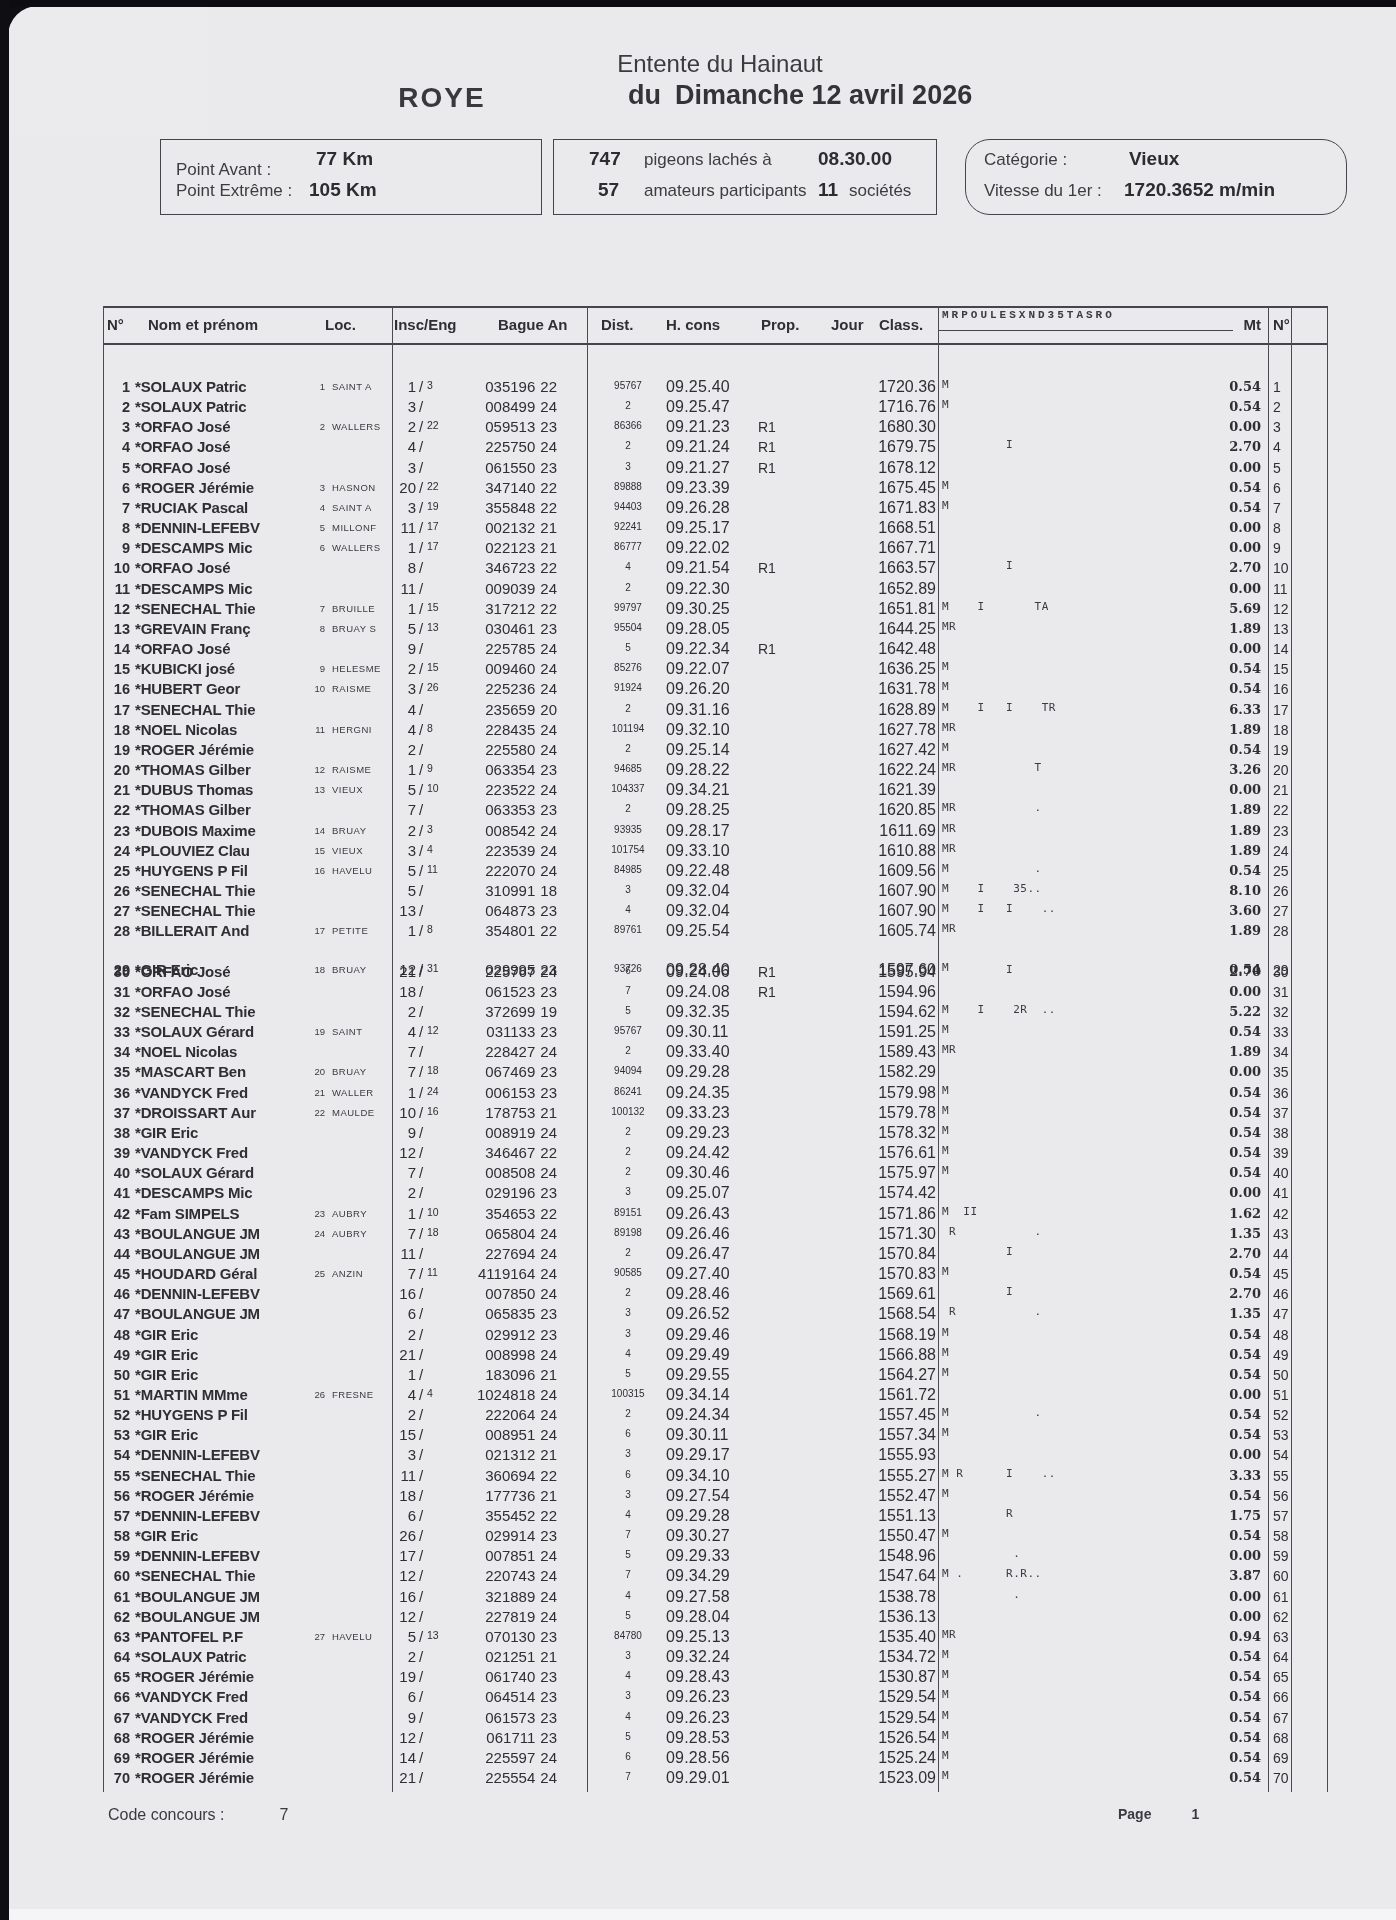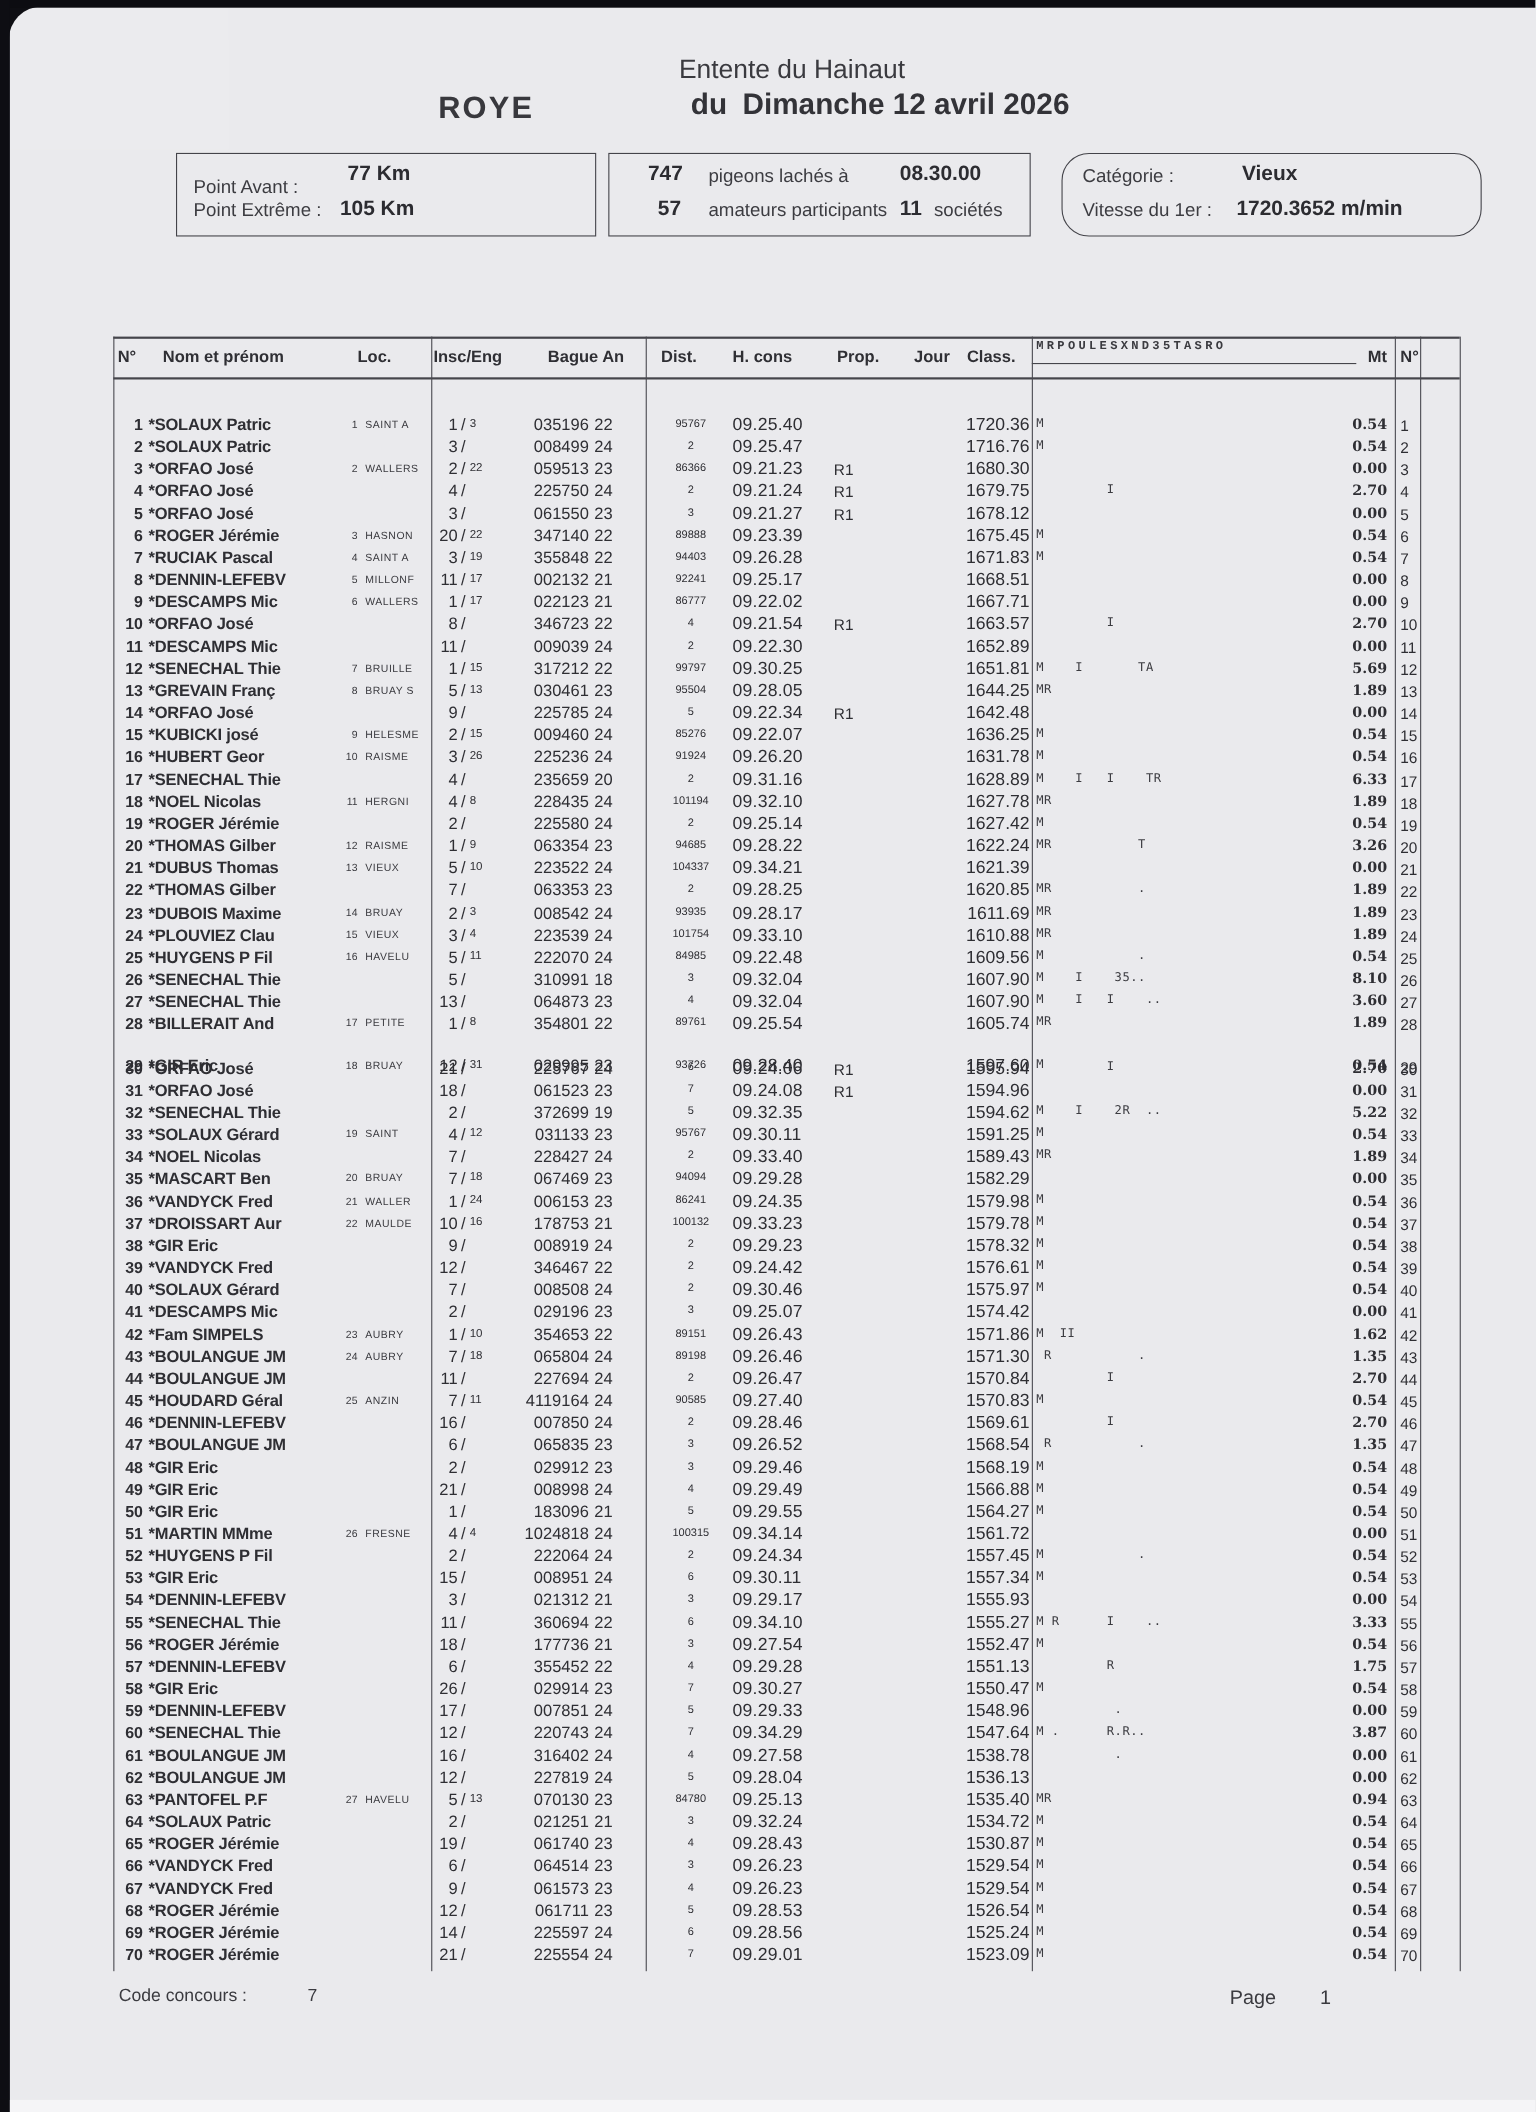--- a/index.html
+++ b/index.html
@@ -61,21 +61,21 @@
   .c-cls{left:700px;width:133px;text-align:right;font-size:16px;}
   .c-ann{left:839px;width:330px;font-family:"DejaVu Sans Mono",monospace;font-size:11px;
          letter-spacing:0.5px;white-space:pre;top:0;line-height:16px;color:#3b3b40;}
   .c-mt{left:1085px;width:73px;text-align:right;font-family:"DejaVu Serif",serif;
         font-size:13px;font-weight:bold;}
   .c-no2{left:1170px;width:20px;font-size:14px;}
 
   
   .footer-code{position:absolute;top:1806px;left:108px;font-size:16px;color:#3a3a3f;}
   .footer-code .v{font-weight:normal;margin-left:55px;}
-  .footer-page{position:absolute;top:1806px;left:1118px;font-size:18px;color:#3a3a3f;}
+  .footer-page{position:absolute;top:1806px;left:1118px;font-size:14px;color:#3a3a3f;font-weight:bold;}
   .footer-page .v{margin-left:40px;}
 </style>
 </head>
 <body>
 
 <div class="corner-black"></div>
 <div class="paper-corner"></div>
 <div class="edge-top"></div>
 <div class="edge-left"></div>
 <div class="edge-bottom"></div>
@@ -1221,21 +1221,21 @@
   </div>
     <div class="trow" style="top: 1209.6px;">
     <span class="c-no">61</span>
     <span class="c-name">*BOULANGUE JM</span>
     <span class="c-loc"><span class="locn"></span><span class="locname"></span></span>
     <span class="c-insc">
         <span class="inum">16</span>
         <span class="slash">/</span>
         <span class="ieng"></span>
       </span>
-    <span class="c-bague"><span class="bnum">316402</span><span class="ban">24</span></span>
+    <span class="c-bague"><span class="bnum">321889</span><span class="ban">24</span></span>
     <span class="c-dist">4</span>
     <span class="c-hcons">09.27.58</span>
     <span class="c-prop"></span>
     <span class="c-cls">1538.78</span>
     <span class="c-ann">          .</span>
     <span class="c-mt">0.00</span>
     <span class="c-no2">61</span>
   </div>
     <div class="trow" style="top: 1229.76px;">
     <span class="c-no">62</span>

